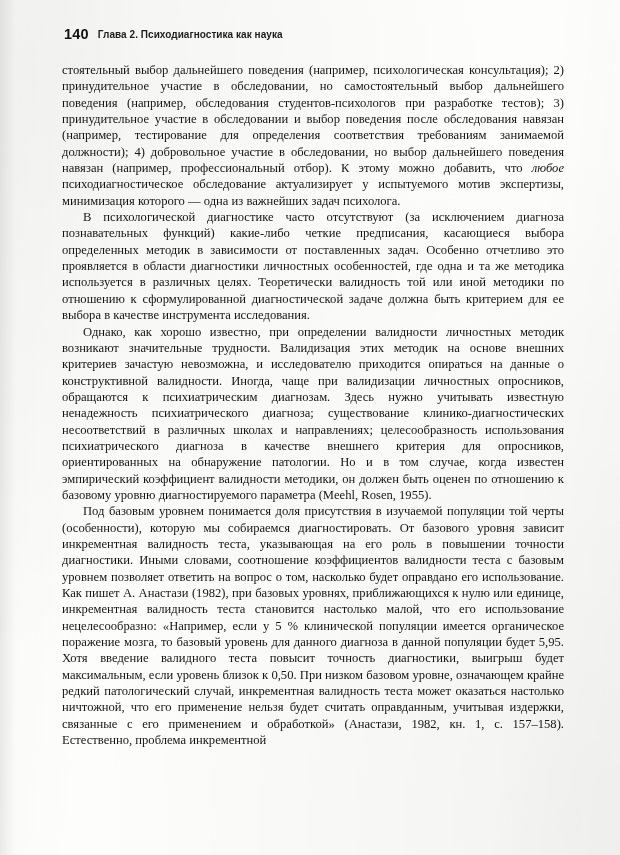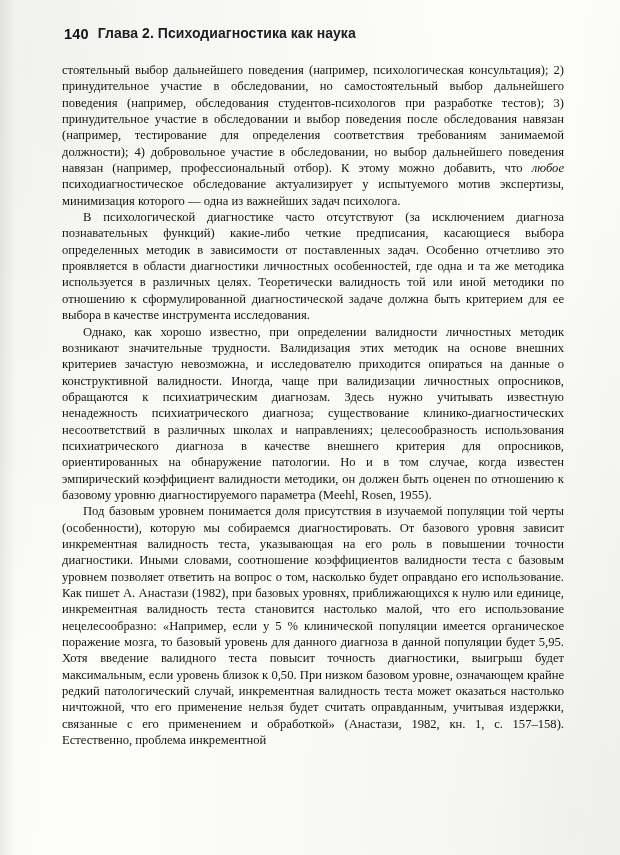--- a/index.html
+++ b/index.html
@@ -51,21 +51,21 @@
   .folio {
     font-family: "Liberation Sans", sans-serif;
     font-weight: bold;
     font-size: 14.5px;
     letter-spacing: 0.2px;
     color: #111;
   }
   .running-head {
     font-family: "Liberation Sans", sans-serif;
     font-weight: bold;
-    font-size: 14px;
+    font-size: 10px;
     letter-spacing: 0.05px;
     color: #1d1d1d;
     position: relative;
     top: -1px;
   }
   .body-text {
     font-size: 12.6px;
     line-height: 16.35px;
     text-align: justify;
     text-justify: inter-word;

